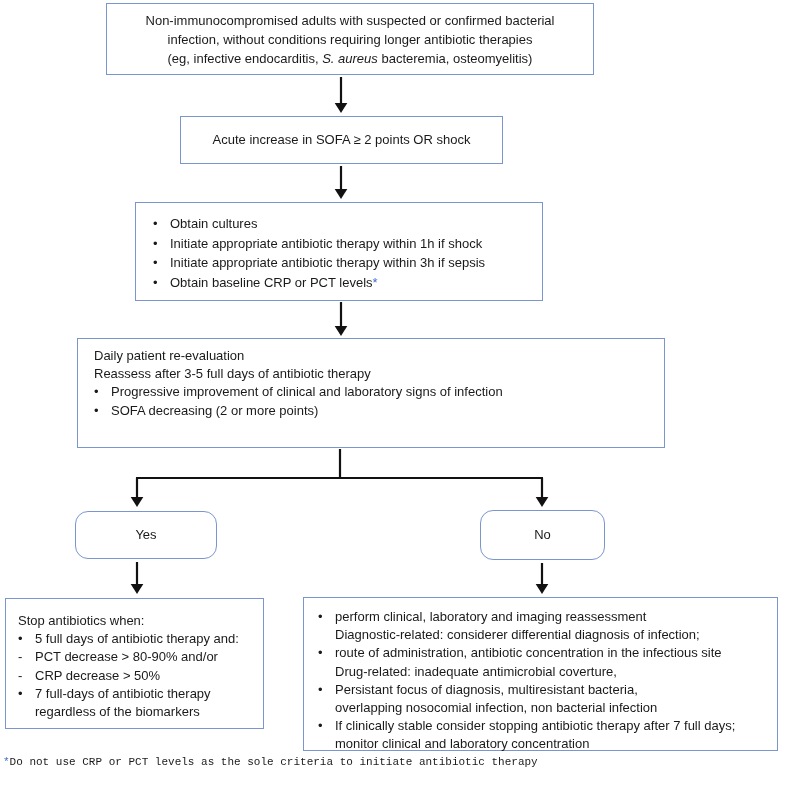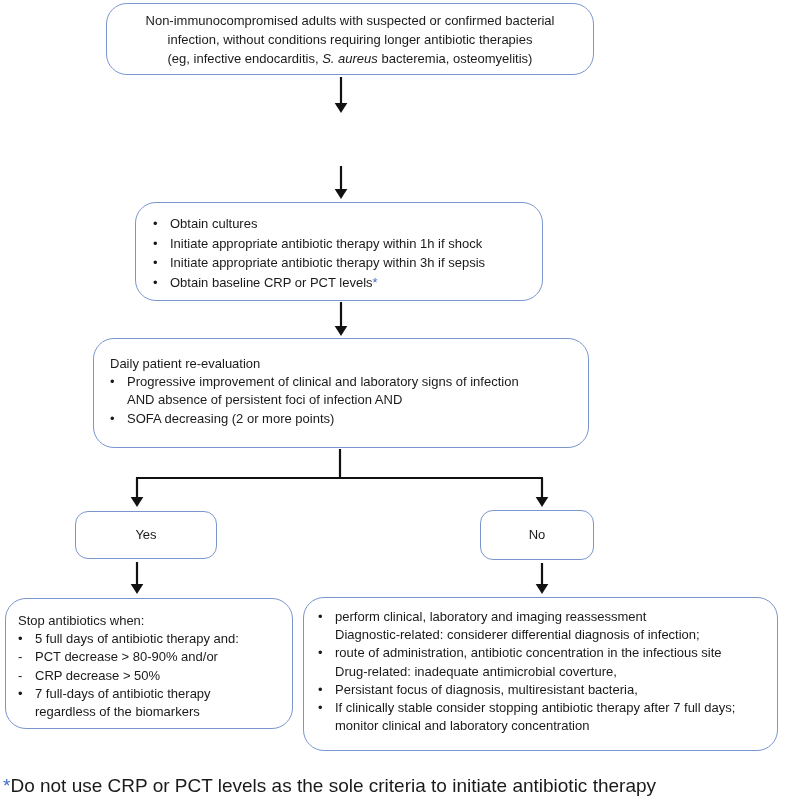--- a/index.html
+++ b/index.html
@@ -12,38 +12,38 @@
   html,body{margin:0;padding:0;background:var(--background);}
   .canvas{
     position:relative;width:786px;height:805px;background:var(--background);
     font-family:"Liberation Sans",sans-serif;color:var(--text);overflow:hidden;
   }
   svg.connectors{position:absolute;left:0;top:0;width:786px;height:805px;}
   svg.connectors path{stroke:var(--connector);stroke-width:2.2;fill:none;}
   svg.connectors path.tri{fill:var(--connector);stroke:none;}
   .box{
     position:absolute;box-sizing:border-box;background:#fff;
-    border:1.6px solid var(--box-border);border-radius:21px;
+    border:1.6px solid var(--box-border);border-radius:0;
     font-size:13px;line-height:18.5px;color:var(--text);
   }
   .center-box{display:flex;flex-direction:column;justify-content:center;align-items:center;text-align:center;}
   #eligibility{left:106px;top:3px;width:488px;height:72px;line-height:19px;}
   #trigger{left:180px;top:116px;width:323px;height:48px;}
   #initial-actions{left:135px;top:202px;width:408px;height:99px;padding:11px 8px 0 17px;line-height:19.5px;}
-  #reevaluation{left:93px;top:338px;width:496px;height:110px;padding:16px 8px 0 16px;line-height:18.2px;}
+  #reevaluation{left:77px;top:338px;width:588px;height:110px;padding:8px 8px 0 16px;line-height:18.2px;}
   #yes-box{left:75px;top:511px;width:142px;height:48px;border-radius:13px;}
-  #no-box{left:480px;top:510px;width:114px;height:50px;border-radius:13px;}
-  #stop-box{left:5px;top:598px;width:288px;height:131px;padding:13px 6px 0 12px;line-height:18.2px;}
+  #no-box{left:480px;top:510px;width:125px;height:50px;border-radius:13px;}
+  #stop-box{left:5px;top:598px;width:259px;height:131px;padding:13px 6px 0 12px;line-height:18.2px;}
   #differential-box{left:303px;top:597px;width:475px;height:154px;padding:10px 8px 0 14px;line-height:18.2px;}
   .brow{display:flex;align-items:flex-start;}
   .bm{flex:none;width:17px;}
   .bt{flex:1;}
   .accent{color:var(--accent-asterisk);}
   .italic{font-style:italic;}
-  .footnote{position:absolute;left:3px;top:777px;font-size:19px;line-height:18px;}
+  .footnote{position:absolute;left:3px;top:753px;font-size:11px;line-height:18px;font-family:Liberation Mono, monospace;}
 </style>
 </head>
 <body>
 
 <div class="canvas">
 
   <svg class="connectors" viewBox="0 0 786 805">
     <path d="M341 77 V103"></path>
     <path class="tri" d="M334.7 103 L347.3 103 L341 113 Z"></path>
     <path d="M341 166 V189"></path>
@@ -61,20 +61,23 @@
     <path d="M542 563 V584"></path>
     <path class="tri" d="M535.7 584 L548.3 584 L542 594 Z"></path>
   </svg>
 
   <div class="box center-box" id="eligibility">
     <div>Non-immunocompromised adults with suspected or confirmed bacterial</div>
     <div>infection, without conditions requiring longer antibiotic therapies</div>
     <div><span>(eg, infective endocarditis, </span><span class="italic">S. aureus</span><span> bacteremia, osteomyelitis)</span></div>
   </div>
 
+  <div class="box center-box" id="trigger">
+    <div>Acute increase in SOFA ≥ 2 points OR shock</div>
+  </div>
 
   <div class="box" id="initial-actions">
     <div class="brow">
       <span class="bm">•</span>
       <span class="bt">Obtain cultures</span>
     </div>
     <div class="brow">
       <span class="bm">•</span>
       <span class="bt">Initiate appropriate antibiotic therapy within 1h if shock</span>
     </div>
@@ -83,25 +86,25 @@
       <span class="bt">Initiate appropriate antibiotic therapy within 3h if sepsis</span>
     </div>
     <div class="brow">
       <span class="bm">•</span>
       <span class="bt"><span>Obtain baseline CRP or PCT levels</span><span class="accent">*</span></span>
     </div>
   </div>
 
   <div class="box" id="reevaluation">
     <div>Daily patient re-evaluation</div>
+    <div>Reassess after 3-5 full days of antibiotic therapy</div>
     <div class="brow">
       <span class="bm">•</span>
       <span class="bt">
         <div>Progressive improvement of clinical and laboratory signs of infection</div>
-        <div>AND absence of persistent foci of infection AND</div>
       </span>
     </div>
     <div class="brow">
       <span class="bm">•</span>
       <span class="bt">SOFA decreasing (2 or more points)</span>
     </div>
   </div>
 
   <div class="box center-box" id="yes-box">
     <div>Yes</div>
@@ -146,20 +149,21 @@
       <span class="bm">•</span>
       <span class="bt">
         <div>route of administration, antibiotic concentration in the infectious site</div>
         <div>Drug-related: inadequate antimicrobial coverture,</div>
       </span>
     </div>
     <div class="brow">
       <span class="bm">•</span>
       <span class="bt">
         <div>Persistant focus of diagnosis, multiresistant bacteria,</div>
+        <div>overlapping nosocomial infection, non bacterial infection</div>
       </span>
     </div>
     <div class="brow">
       <span class="bm">•</span>
       <span class="bt">
         <div>If clinically stable consider stopping antibiotic therapy after 7 full days;</div>
         <div>monitor clinical and laboratory concentration</div>
       </span>
     </div>
   </div>

